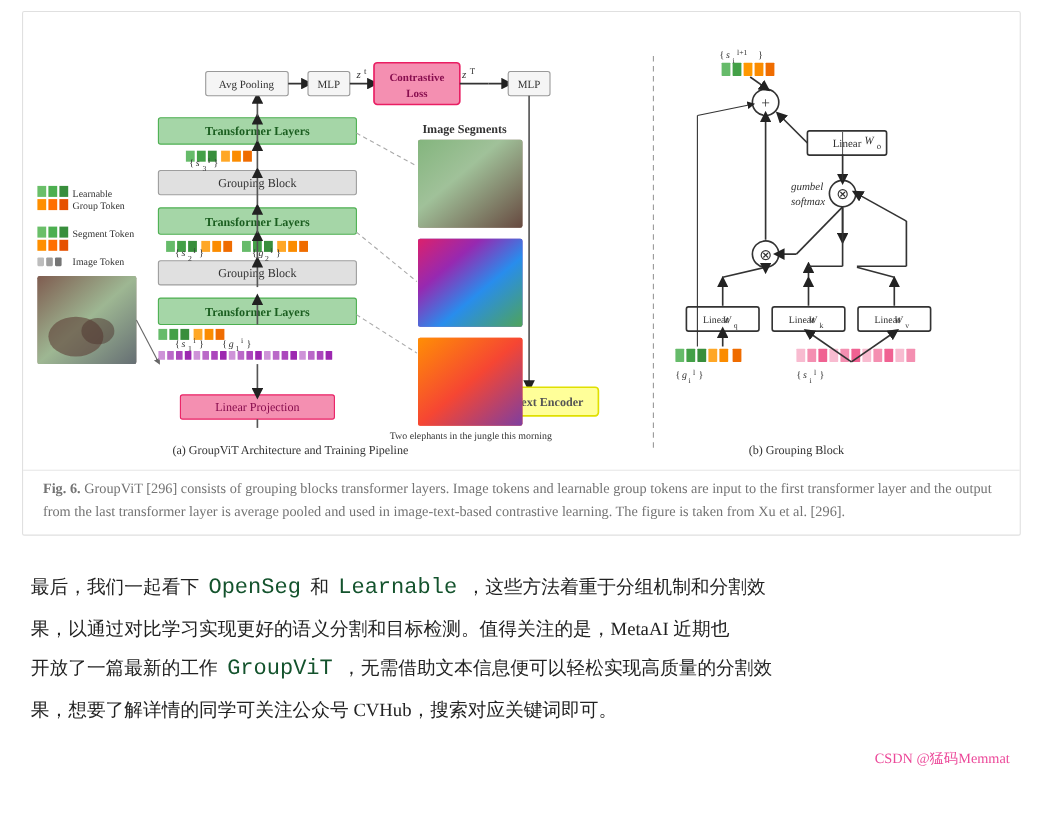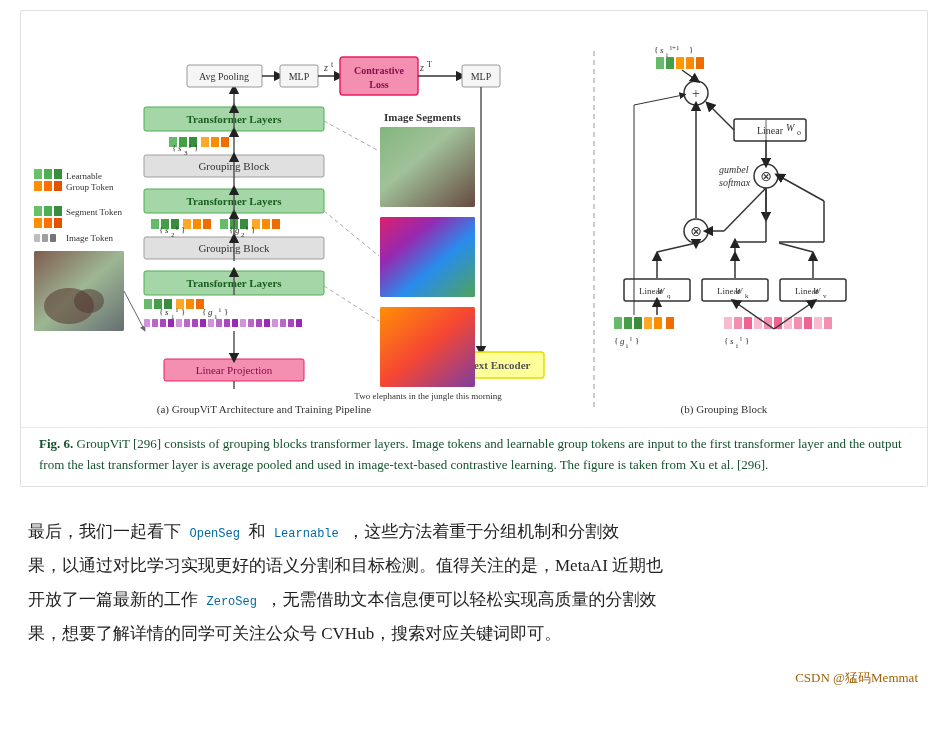--- a/index.html
+++ b/index.html
@@ -31,21 +31,21 @@
       width: 100%;
       display: flex;
       justify-content: center;
       align-items: flex-start;
       min-height: 380px;
       position: relative;
     }
 
     .figure-caption {
       font-size: 13px;
-      color: #14532d;
+      color: #737373;
       padding: 6px 18px 4px 18px;
       line-height: 1.6;
       border-top: 1px solid #e8e8e8;
       margin-top: 6px;
     }
 
     .figure-caption .fig-label {
       font-weight: bold;
     }
 
@@ -57,30 +57,30 @@
       color: #222;
     }
 
     .text-content p {
       margin-bottom: 0;
       text-indent: 0;
     }
 
     .code-inline {
       font-family: "Courier New", monospace;
-      color: #0369a1;
+      color: #14532d;
       background: none;
-      font-size: 12px;
+      font-size: 20px;
     }
 
     .csdn-footer {
       text-align: right;
       padding: 8px 30px 12px 0;
       font-size: 13px;
-      color: #a16207;
+      color: #ec4899;
     }
   </style>
 </head>
 <body>
 
 <div class="page-container">
 
   <div class="figure-area">
     <div class="figure-diagram">
 
@@ -447,21 +447,21 @@
 
     <div class="figure-caption">
       <span class="fig-label">Fig. 6.</span><span> GroupViT [296] consists of grouping blocks transformer layers. Image tokens and learnable group tokens are input to the first transformer layer and the output from the last transformer layer is average pooled and used in image-text-based contrastive learning. The figure is taken from Xu et al. [296].</span>
     </div>
   </div>
 
   <div class="text-content">
     <p>
       最后，我们一起看下 &nbsp;<span class="code-inline">OpenSeg</span>&nbsp; 和 &nbsp;<span class="code-inline">Learnable</span>&nbsp; ，这些方法着重于分组机制和分割效<br>
       果，以通过对比学习实现更好的语义分割和目标检测。值得关注的是，MetaAI 近期也<br>
-      开放了一篇最新的工作 &nbsp;<span class="code-inline">ZeroSeg</span>&nbsp; ，无需借助文本信息便可以轻松实现高质量的分割效<br>
+      开放了一篇最新的工作 &nbsp;<span class="code-inline">GroupViT</span>&nbsp; ，无需借助文本信息便可以轻松实现高质量的分割效<br>
       果，想要了解详情的同学可关注公众号 CVHub，搜索对应关键词即可。
     </p>
   </div>
 
   <div class="csdn-footer">
     <span>CSDN @猛码Memmat</span>
   </div>
 
 </div>
 

